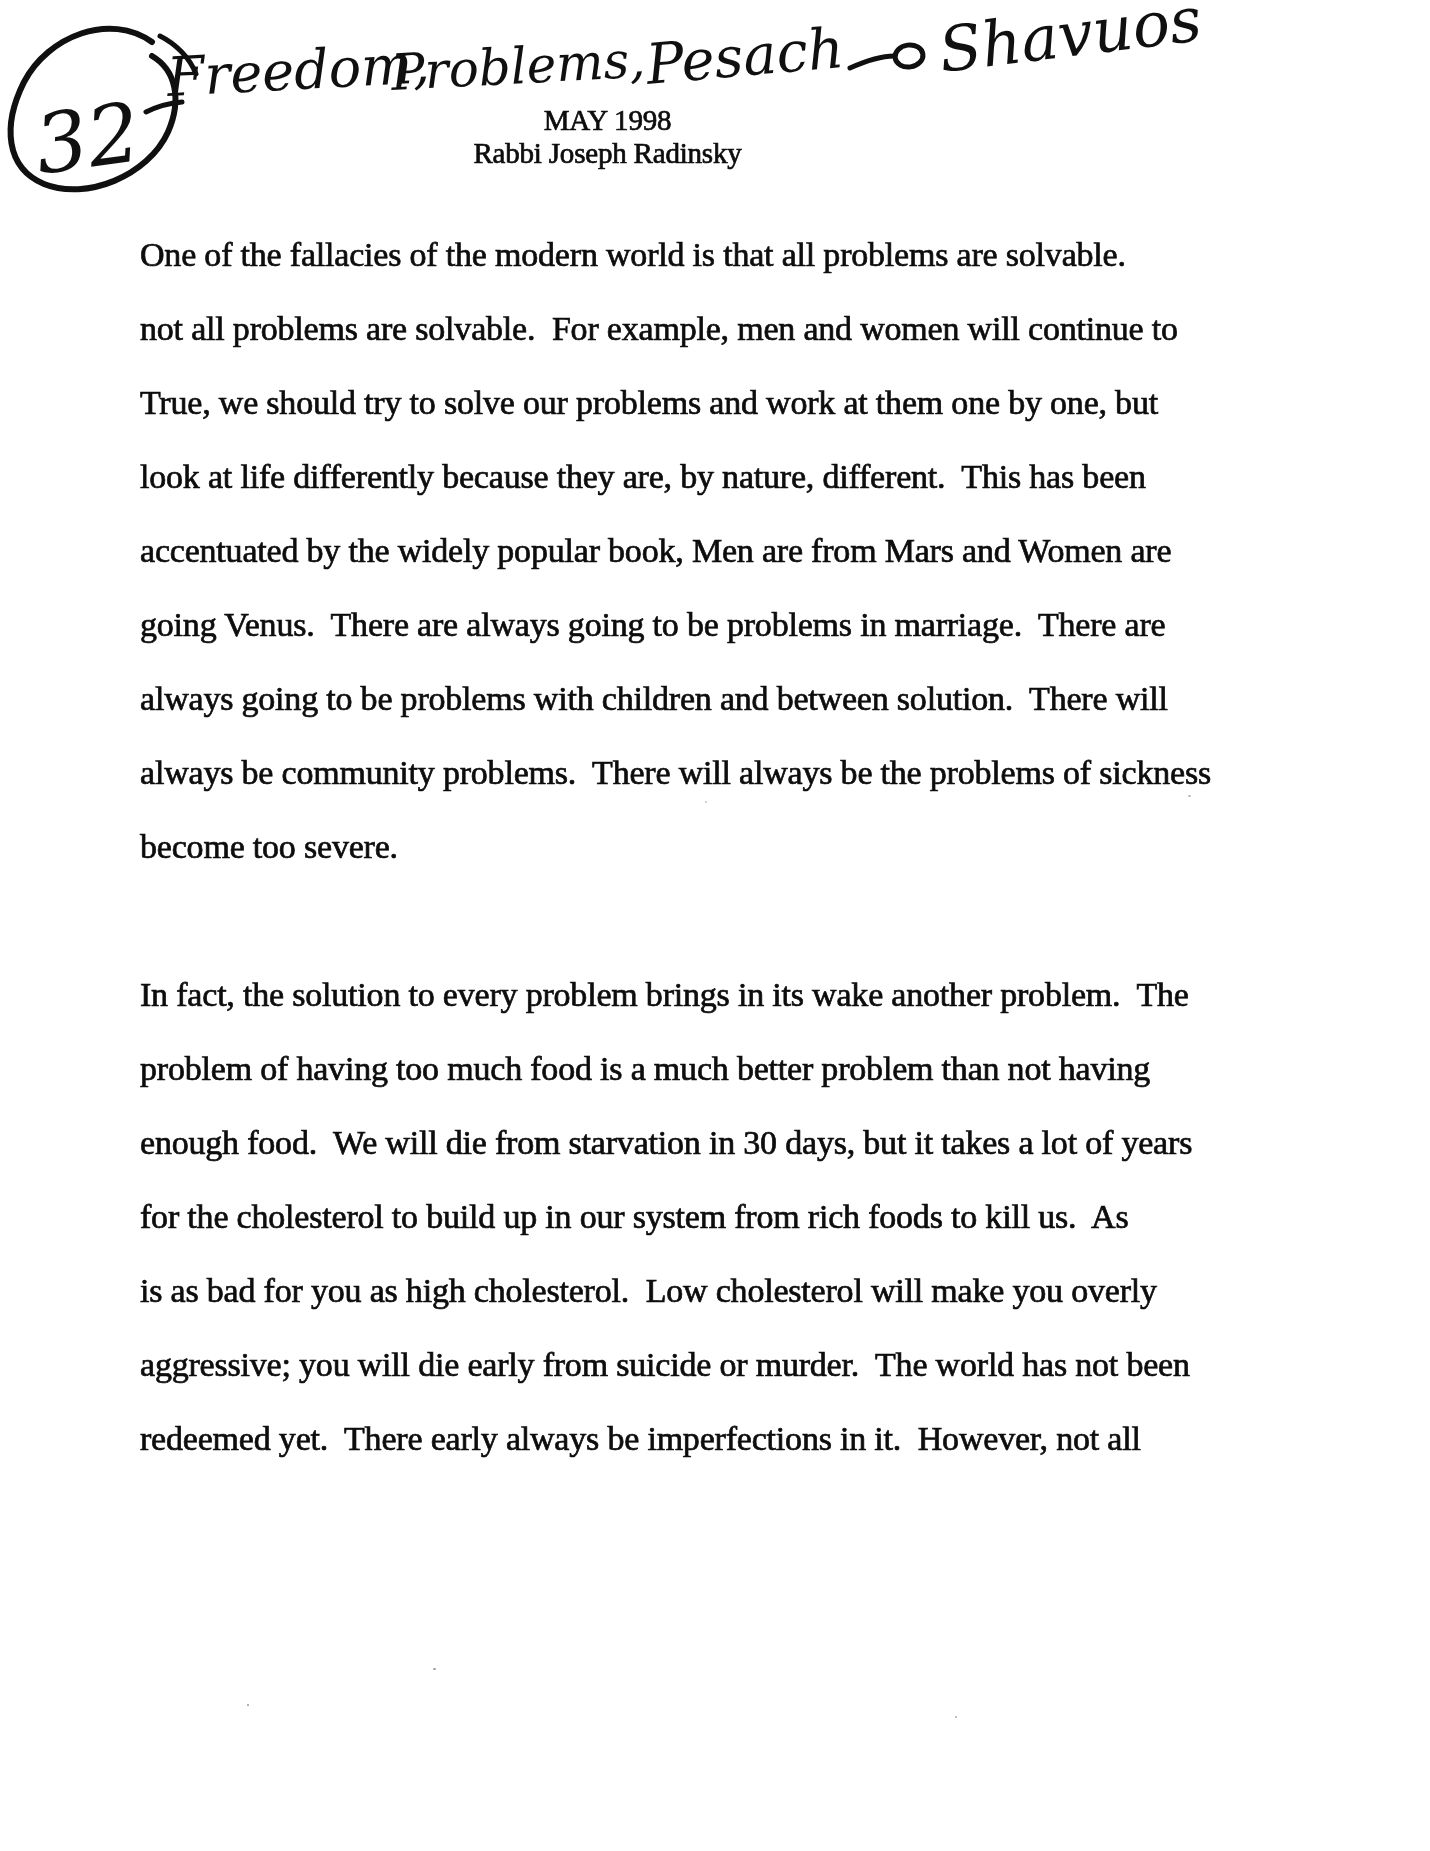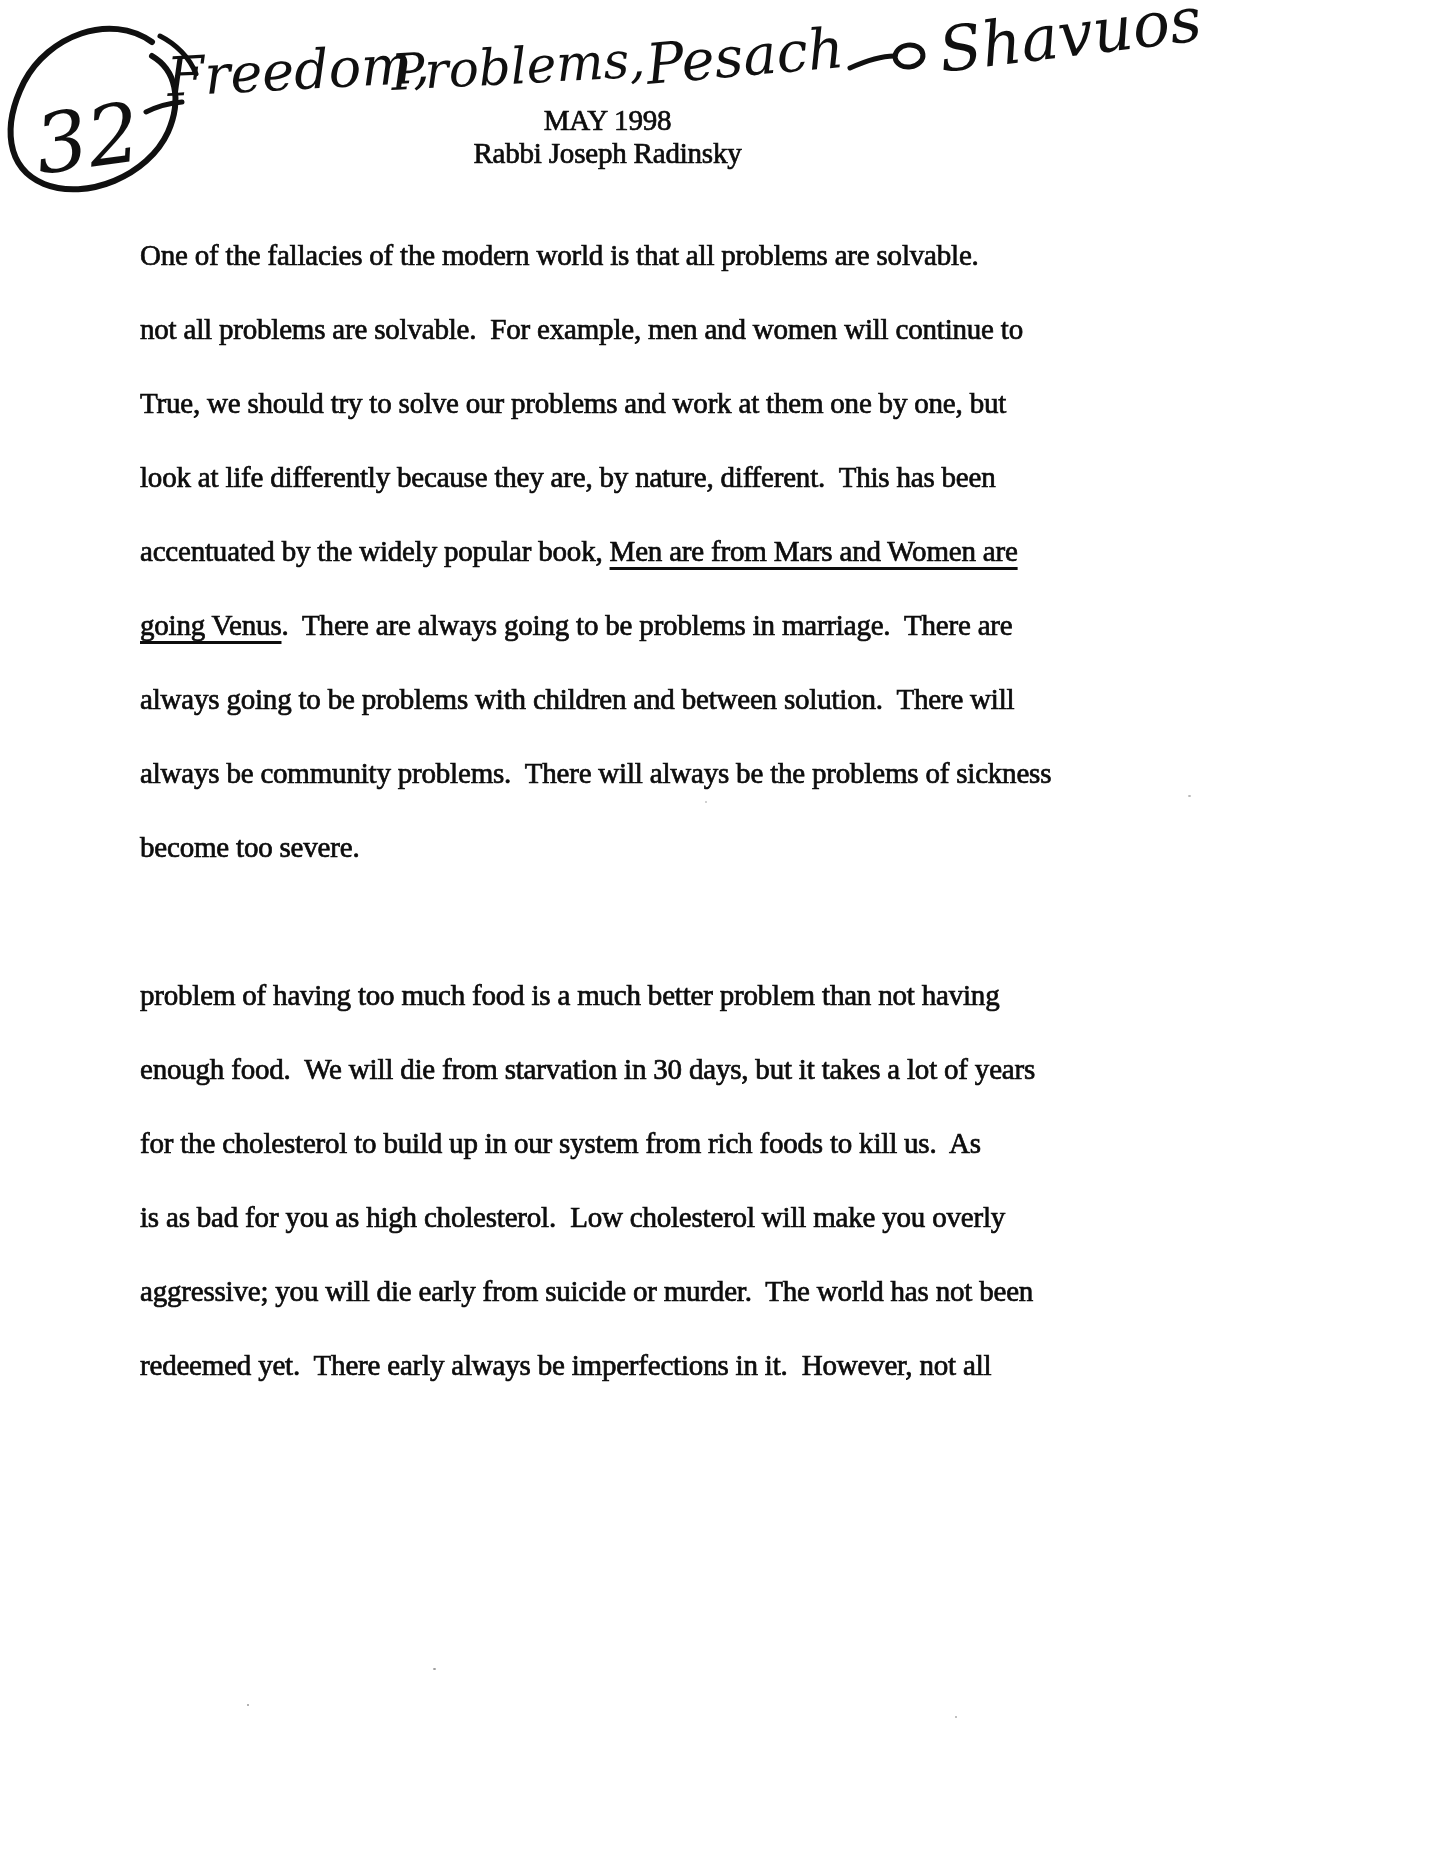--- a/index.html
+++ b/index.html
@@ -47,24 +47,23 @@
     position: absolute;
     top: 218px;
     left: 140px;
     width: 1100px;
   }
   .paragraph + .paragraph { margin-top: 74px; }
   .line {
     white-space: pre;
     height: 74px;
     line-height: 74px;
-    font-size: 29px;
+    font-size: 34px;
   }
   .line .u {
-    text-decoration: underline;
     text-decoration-thickness: 2.5px;
     text-underline-offset: 6px;
     margin-top: 13px;
   }
   .speck {
     position: absolute;
     background: #9a9a9a;
     border-radius: 50%;
   }
   .sp1 { left: 433px;  top: 1668px; width: 3px; height: 2px; }
@@ -111,20 +110,21 @@
         <div class="line"><span>not all problems are solvable.  For example, men and women will continue to</span></div>
         <div class="line"><span>True, we should try to solve our problems and work at them one by one, but</span></div>
         <div class="line"><span>look at life differently because they are, by nature, different.  This has been</span></div>
         <div class="line"><span>accentuated by the widely popular book, </span><span class="u">Men are from Mars and Women are</span></div>
         <div class="line"><span class="u">going Venus</span><span>.  There are always going to be problems in marriage.  There are</span></div>
         <div class="line"><span>always going to be problems with children and between solution.  There will</span></div>
         <div class="line"><span>always be community problems.  There will always be the problems of sickness</span></div>
         <div class="line"><span>become too severe.</span></div>
       </div>
       <div class="paragraph">
+        <div class="line"><span>In fact, the solution to every problem brings in its wake another problem.  The</span></div>
         <div class="line"><span>problem of having too much food is a much better problem than not having</span></div>
         <div class="line"><span>enough food.  We will die from starvation in 30 days, but it takes a lot of years</span></div>
         <div class="line"><span>for the cholesterol to build up in our system from rich foods to kill us.  As</span></div>
         <div class="line"><span>is as bad for you as high cholesterol.  Low cholesterol will make you overly</span></div>
         <div class="line"><span>aggressive; you will die early from suicide or murder.  The world has not been</span></div>
         <div class="line"><span>redeemed yet.  There early always be imperfections in it.  However, not all</span></div>
       </div>
     </div>
 
   <div class="speck sp1"></div>

